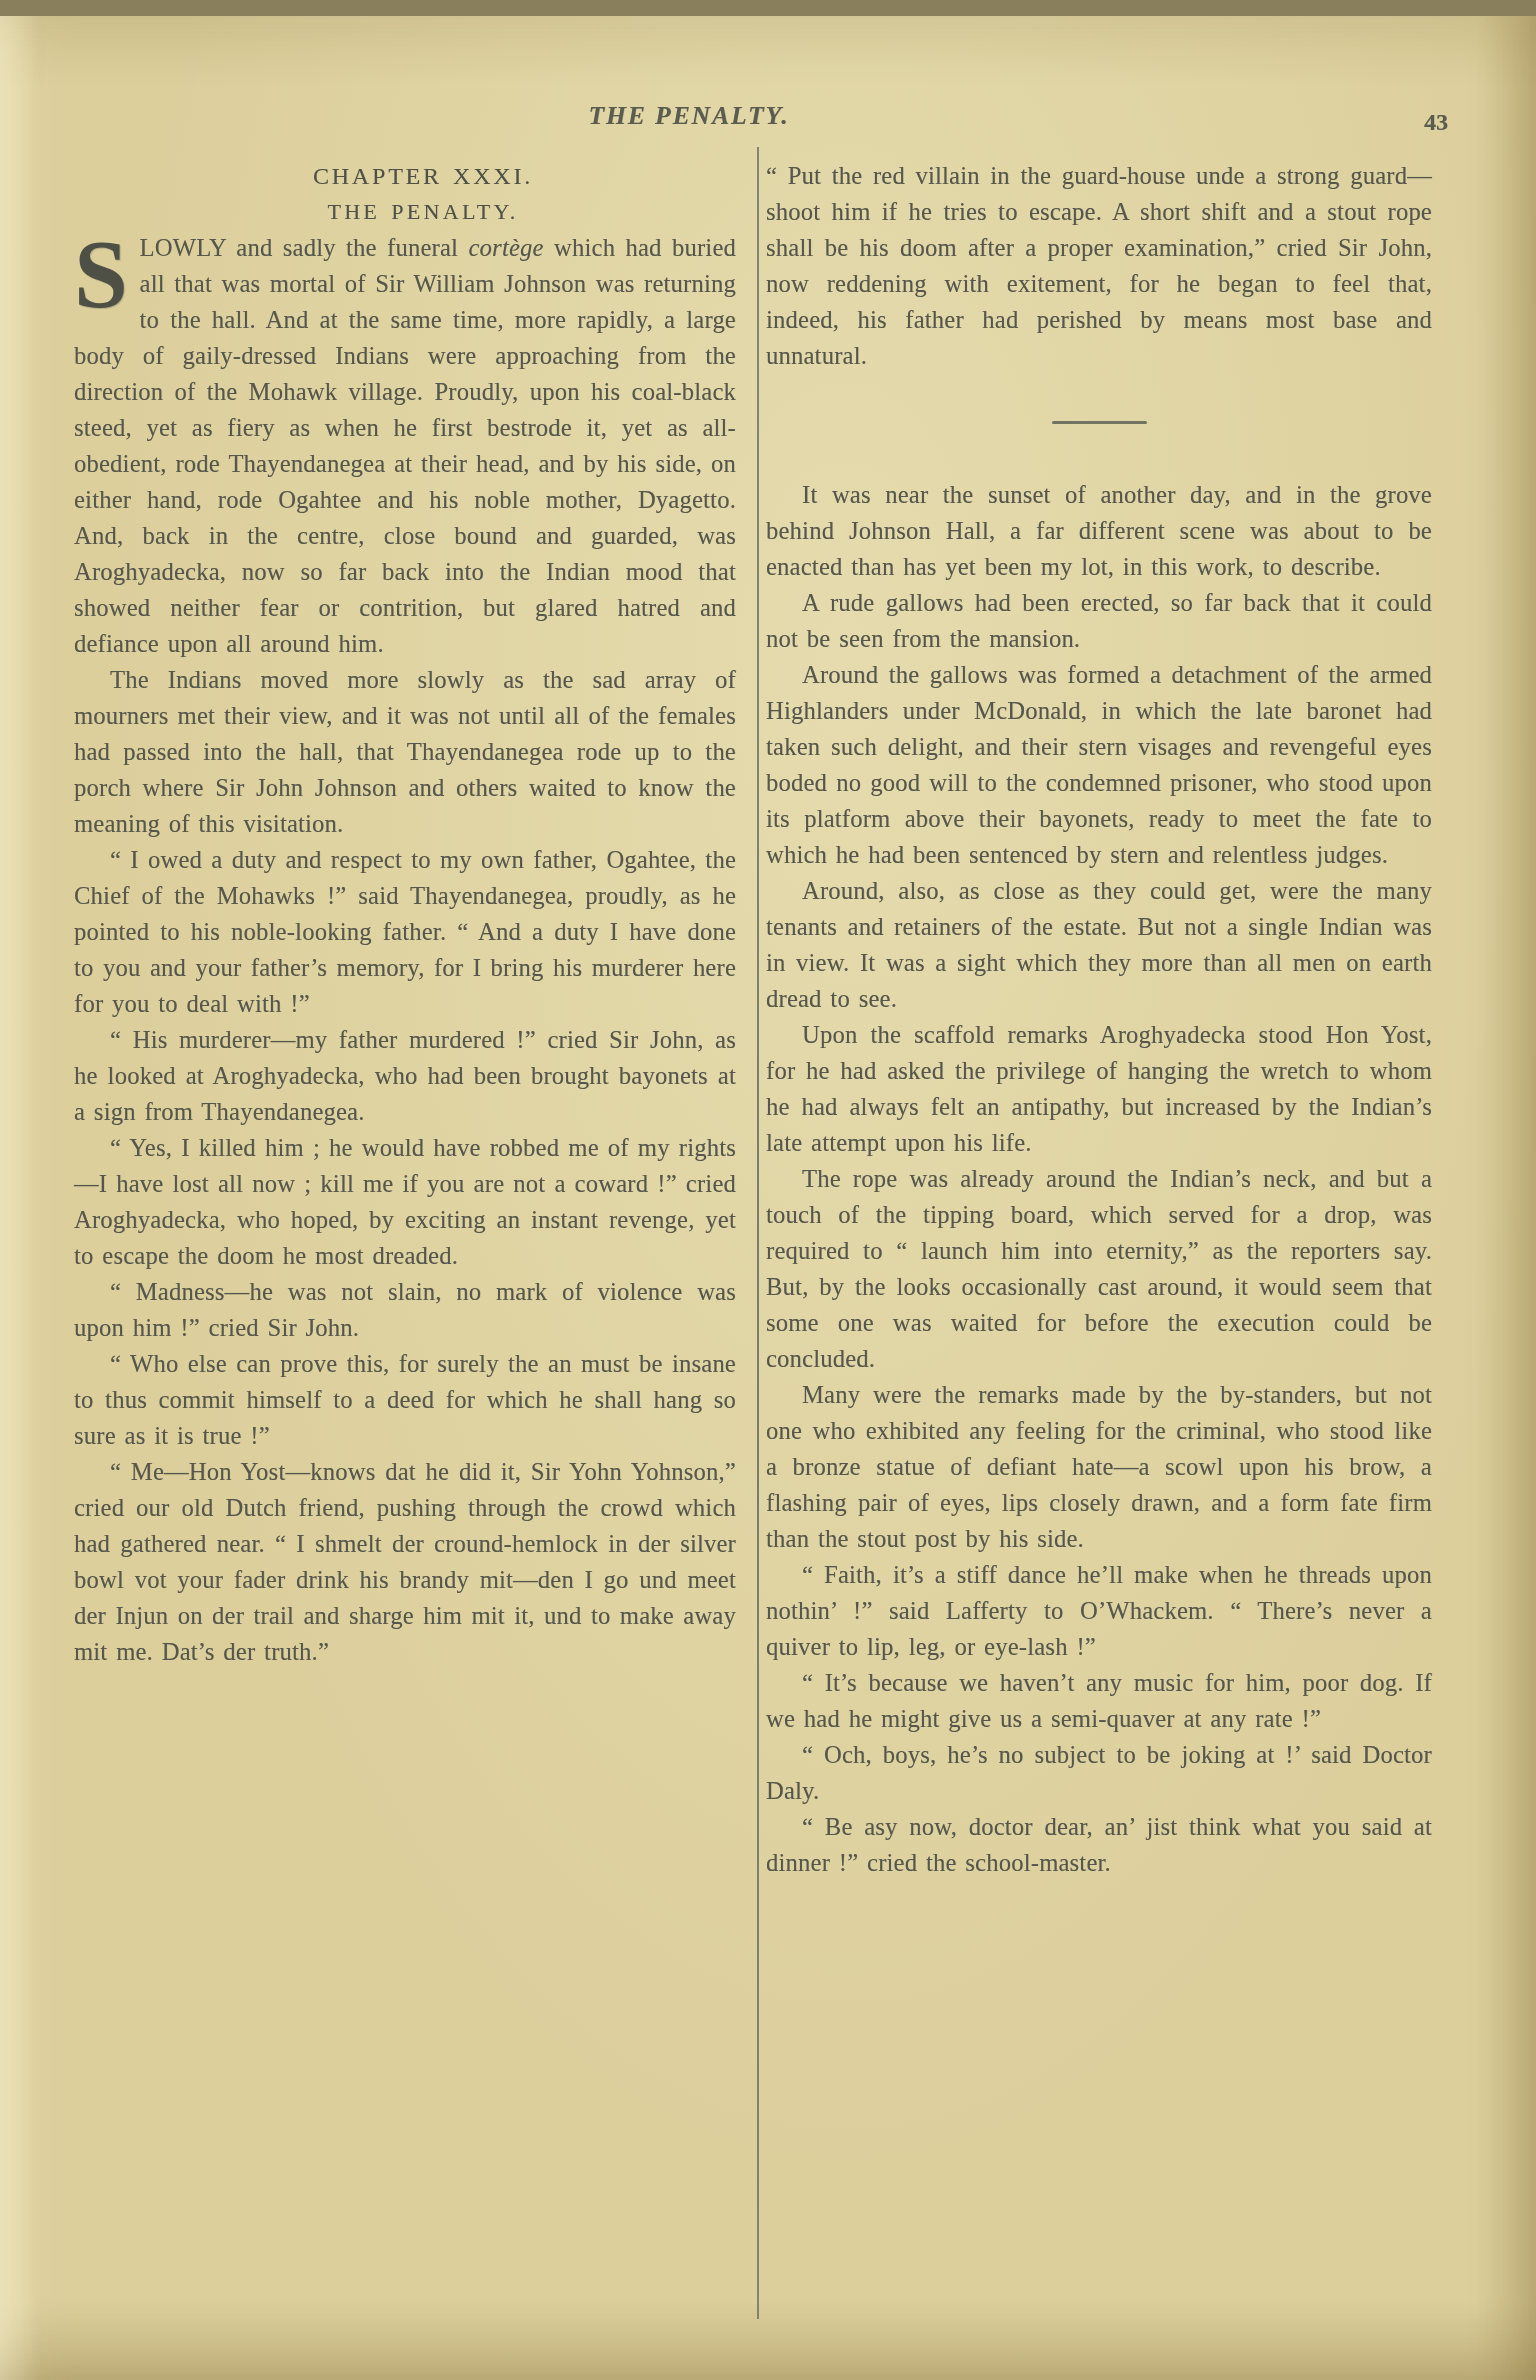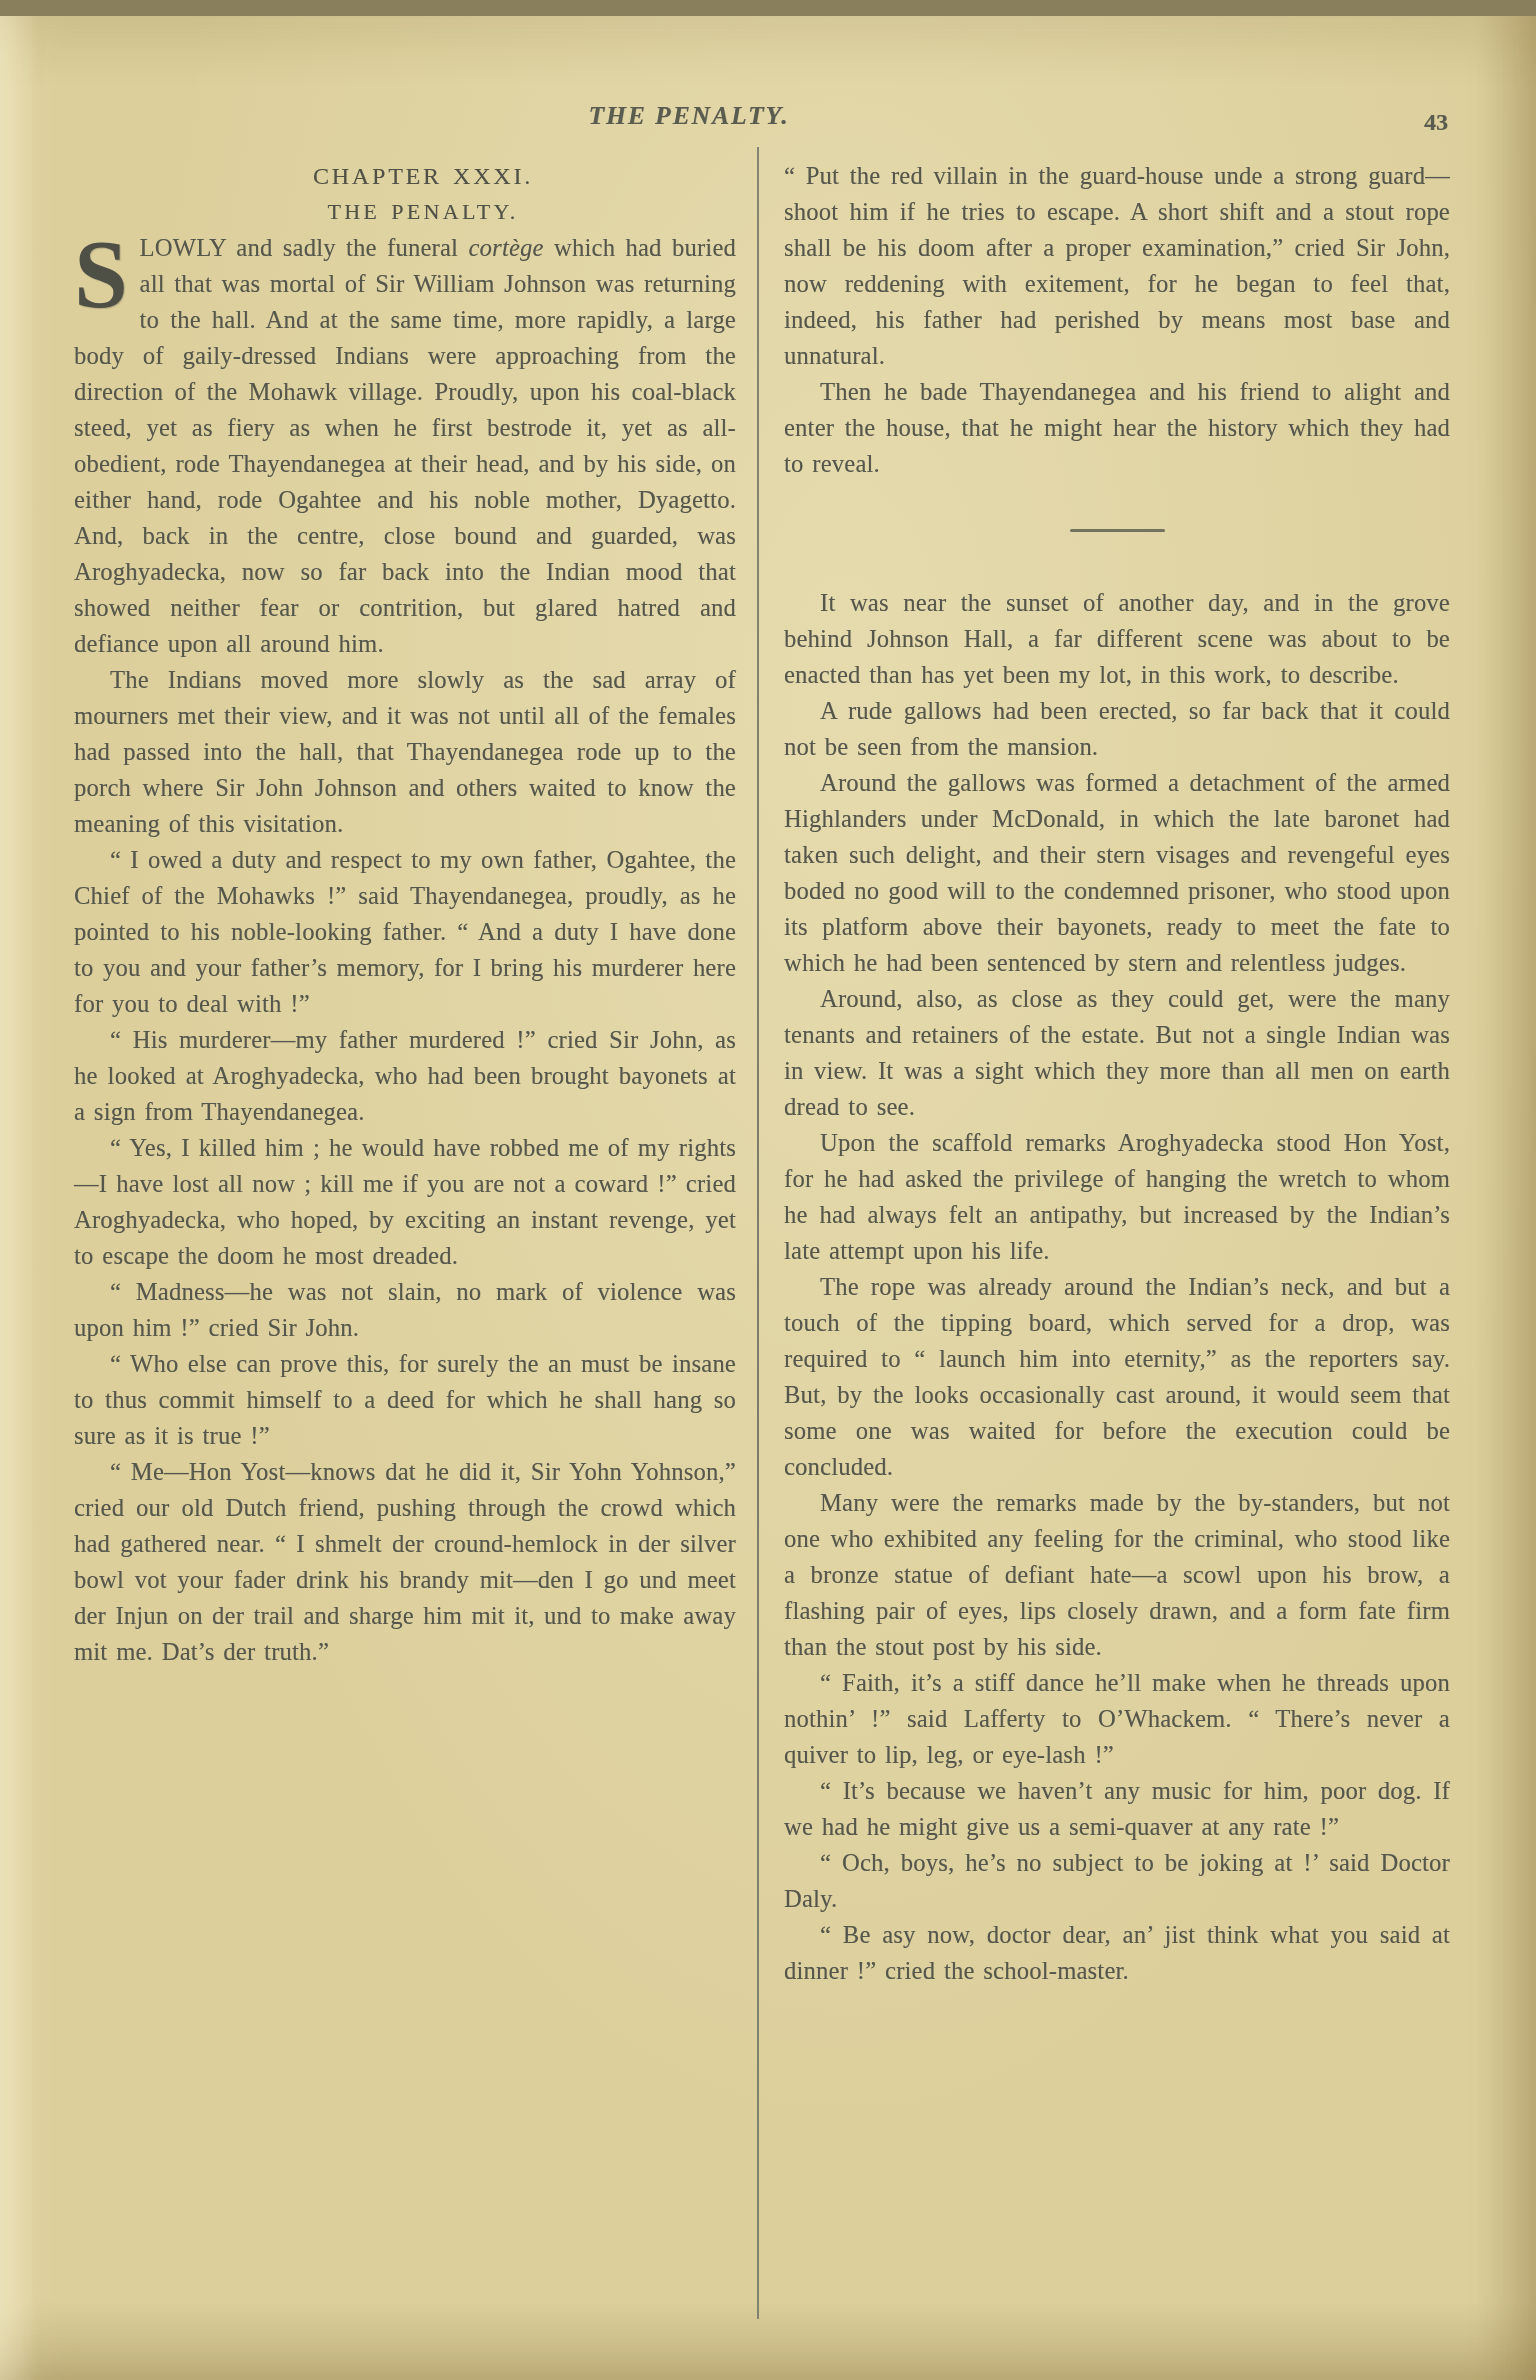--- a/index.html
+++ b/index.html
@@ -42,21 +42,21 @@
     opacity:0.85;
   }
   
   .col {
     position:absolute; top:142px;
     font-size:24.6px; line-height:36px; text-align:justify;
     word-spacing:2.4px; letter-spacing:0.2px;
     text-shadow:0.3px 0.3px 0.5px rgba(60,60,48,0.30);
   }
   .left-col  { left:74px;  width:662px; }
-  .right-col { left:784px; width:666px; }
+  .right-col { left:766px; width:666px; }
   .col p { margin:0; text-indent:36px; }
   .col p.first { text-indent:0; }
   .chapter-heading {
     margin:78px 0 0; text-align:center; text-indent:0;
     font-size:24px; font-weight:normal; letter-spacing:2.8px; color:#4f5147;
   }
   .chapter-subheading {
     margin:38px 0 57px; text-align:center; text-indent:0;
     font-size:22px; font-weight:normal; letter-spacing:3.3px; color:#505248;
   }
@@ -91,21 +91,20 @@
     <p>“ I owed a duty and respect to my own father, Ogahtee, the Chief of the Mohawks !” said Thayendanegea, proudly, as he pointed to his noble-looking father. “ And a duty I have done to you and your father’s memory, for I bring his murderer here for you to deal with !”</p>
     <p>“ His murderer—my father murdered !” cried Sir John, as he looked at Aroghyadecka, who had been brought bayonets at a sign from Thayendanegea.</p>
     <p>“ Yes, I killed him ; he would have robbed me of my rights—I have lost all now ; kill me if you are not a coward !” cried Aroghyadecka, who hoped, by exciting an instant revenge, yet to escape the doom he most dreaded.</p>
     <p>“ Madness—he was not slain, no mark of violence was upon him !” cried Sir John.</p>
     <p>“ Who else can prove this, for surely the an must be insane to thus commit himself to a deed for which he shall hang so sure as it is true !”</p>
     <p>“ Me—Hon Yost—knows dat he did it, Sir Yohn Yohnson,” cried our old Dutch friend, pushing through the crowd which had gathered near. “ I shmelt der cround-hemlock in der silver bowl vot your fader drink his brandy mit—den I go und meet der Injun on der trail and sharge him mit it, und to make away mit me.  Dat’s der truth.”</p>
   </div>
 
   <div class="col right-col">
     <p class="first">“ Put the red villain in the guard-house unde a strong guard—shoot him if he tries to escape. A short shift and a stout rope shall be his doom after a proper examination,” cried Sir John, now reddening with exitement, for he began to feel that, indeed, his father had perished by means most base and unnatural.</p>
-    <p>Then he bade Thayendanegea and his friend to alight and enter the house, that he might hear the history which they had to reveal.</p>
     <div class="section-rule"></div>
     <p>It was near the sunset of another day, and in the grove behind Johnson Hall, a far different scene was about to be enacted than has yet been my lot, in this work, to describe.</p>
     <p>A rude gallows had been erected, so far back that it could not be seen from the mansion.</p>
     <p>Around the gallows was formed a detachment of the armed Highlanders under McDonald, in which the late baronet had taken such delight, and their stern visages and revengeful eyes boded no good will to the condemned prisoner, who stood upon its platform above their bayonets, ready to meet the fate to which he had been sentenced by stern and relentless judges.</p>
     <p>Around, also, as close as they could get, were the many tenants and retainers of the estate. But not a single Indian was in view.  It was a sight which they more than all men on earth dread to see.</p>
     <p>Upon the scaffold remarks Aroghyadecka stood Hon Yost, for he had asked the privilege of hanging the wretch to whom he had always felt an antipathy, but increased by the Indian’s late attempt upon his life.</p>
     <p>The rope was already around the Indian’s neck, and but a touch of the tipping board, which served for a drop, was required to “ launch him into eternity,” as the reporters say.  But, by the looks occasionally cast around, it would seem that some one was waited for before the execution could be concluded.</p>
     <p>Many were the remarks made by the by-standers, but not one who exhibited any feeling for the criminal, who stood like a bronze statue of defiant hate—a scowl upon his brow, a flashing pair of eyes, lips closely drawn, and a form fate firm than the stout post by his side.</p>
     <p>“ Faith, it’s a stiff dance he’ll make when he threads upon nothin’ !” said Lafferty to O’Whackem.  “ There’s never a quiver to lip, leg, or eye-lash !”</p>
     <p>“ It’s because we haven’t any music for him, poor dog.  If we had he might give us a semi-quaver at any rate !”</p>

